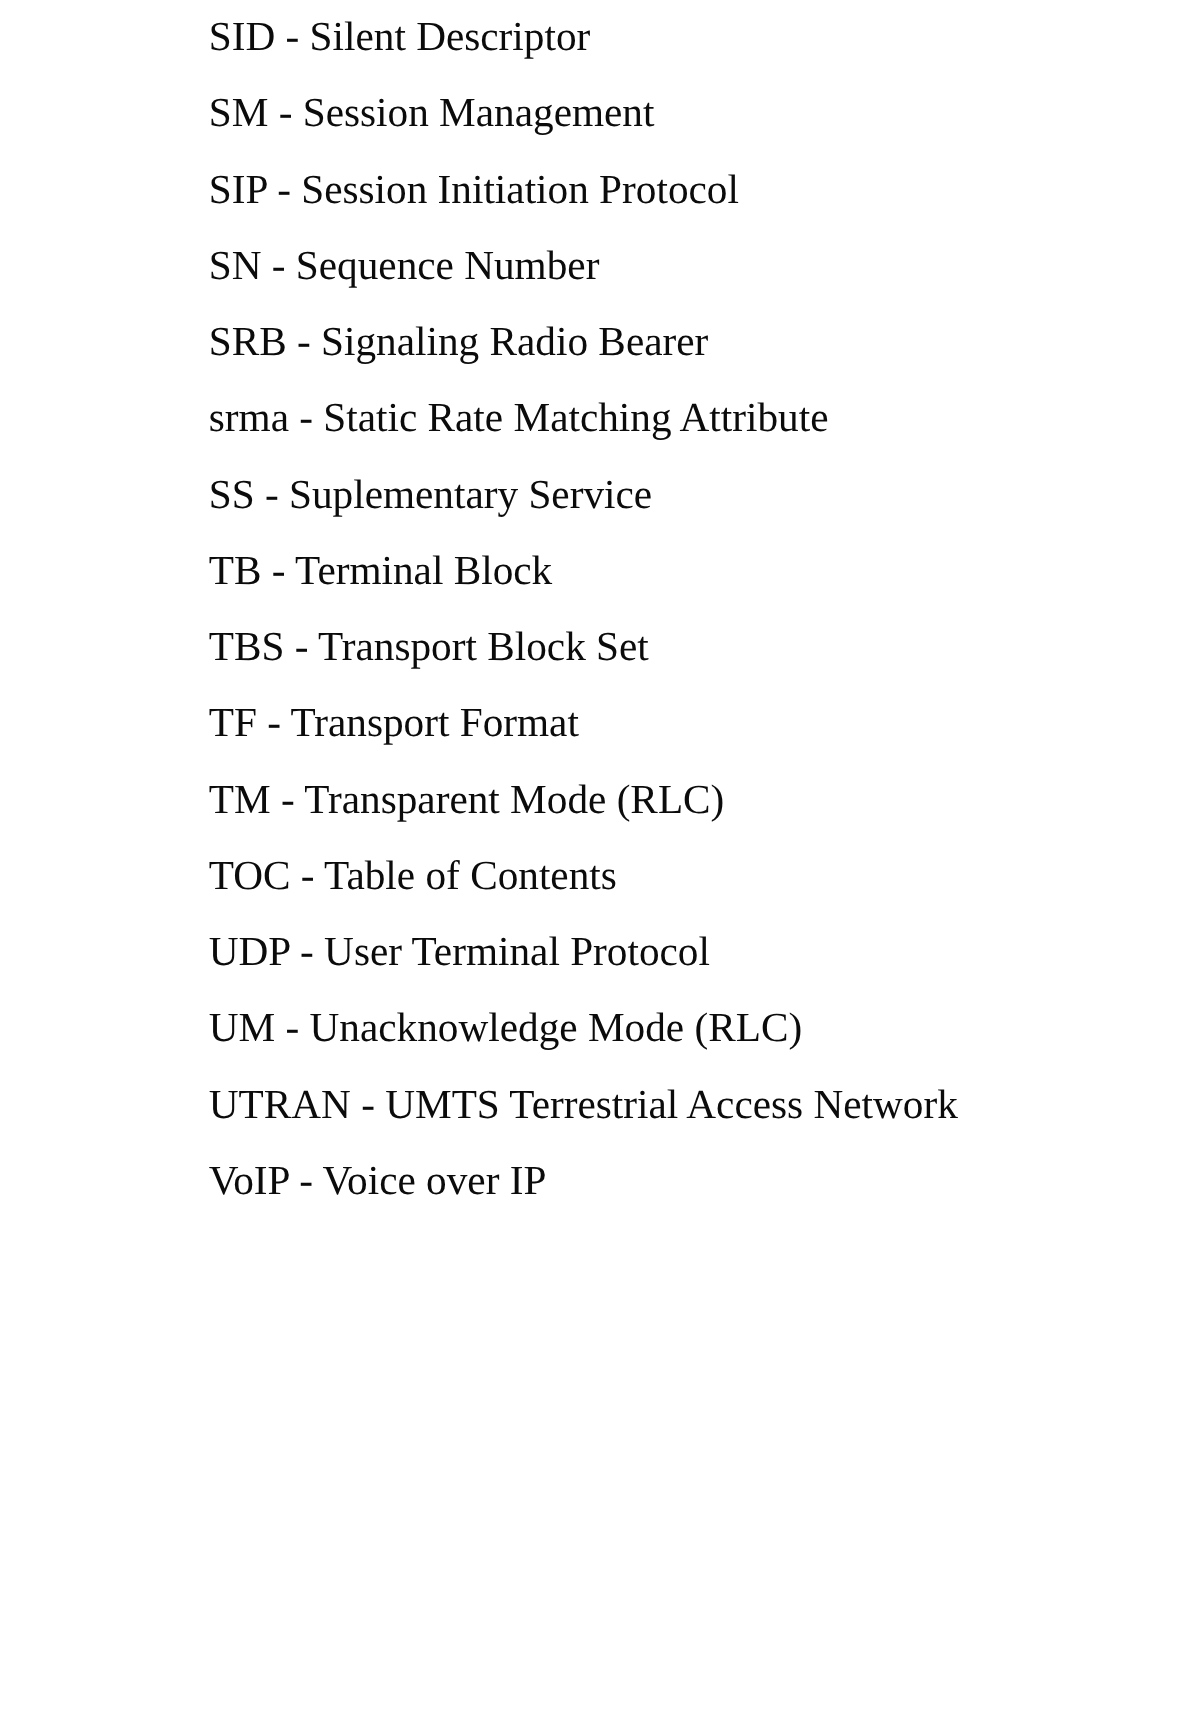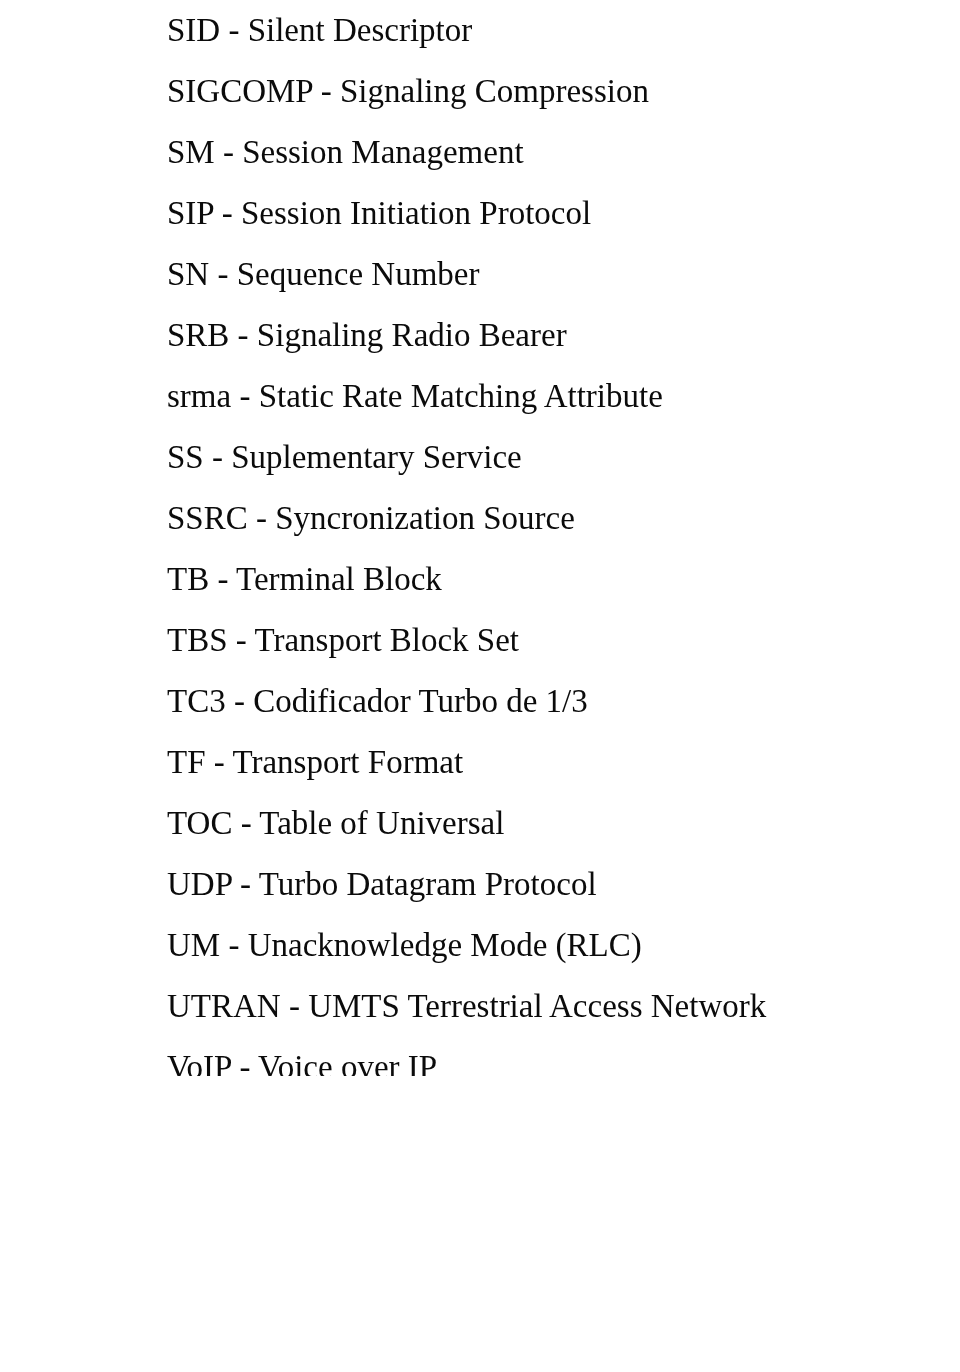--- a/index.html
+++ b/index.html
@@ -44,32 +44,30 @@
 <body>
 
 <div class="page">
 
   <div class="watermark-wrap">
     
   </div>
 
   <div class="glossary" id="glossary-list">
       <div class="entry">SID - Silent Descriptor</div>
-      <div class="entry">SIGCOMP - Signaling Compression</div>
       <div class="entry">SM - Session Management</div>
       <div class="entry">SIP - Session Initiation Protocol</div>
       <div class="entry">SN - Sequence Number</div>
       <div class="entry">SRB - Signaling Radio Bearer</div>
       <div class="entry">srma - Static Rate Matching Attribute</div>
       <div class="entry">SS - Suplementary Service</div>
-      <div class="entry">SSRC - Syncronization Source</div>
       <div class="entry">TB - Terminal Block</div>
       <div class="entry">TBS - Transport Block Set</div>
-      <div class="entry">TC3 - Codificador Turbo de 1/3</div>
       <div class="entry">TF - Transport Format</div>
-      <div class="entry">TOC - Table of Universal</div>
-      <div class="entry">UDP - Turbo Datagram Protocol</div>
+      <div class="entry">TM - Transparent Mode (RLC)</div>
+      <div class="entry">TOC - Table of Contents</div>
+      <div class="entry">UDP - User Terminal Protocol</div>
       <div class="entry">UM - Unacknowledge Mode (RLC)</div>
       <div class="entry">UTRAN - UMTS Terrestrial Access Network</div>
       <div class="entry">VoIP - Voice over IP</div>
     </div>
 
 </div>
 
 </body></html>

